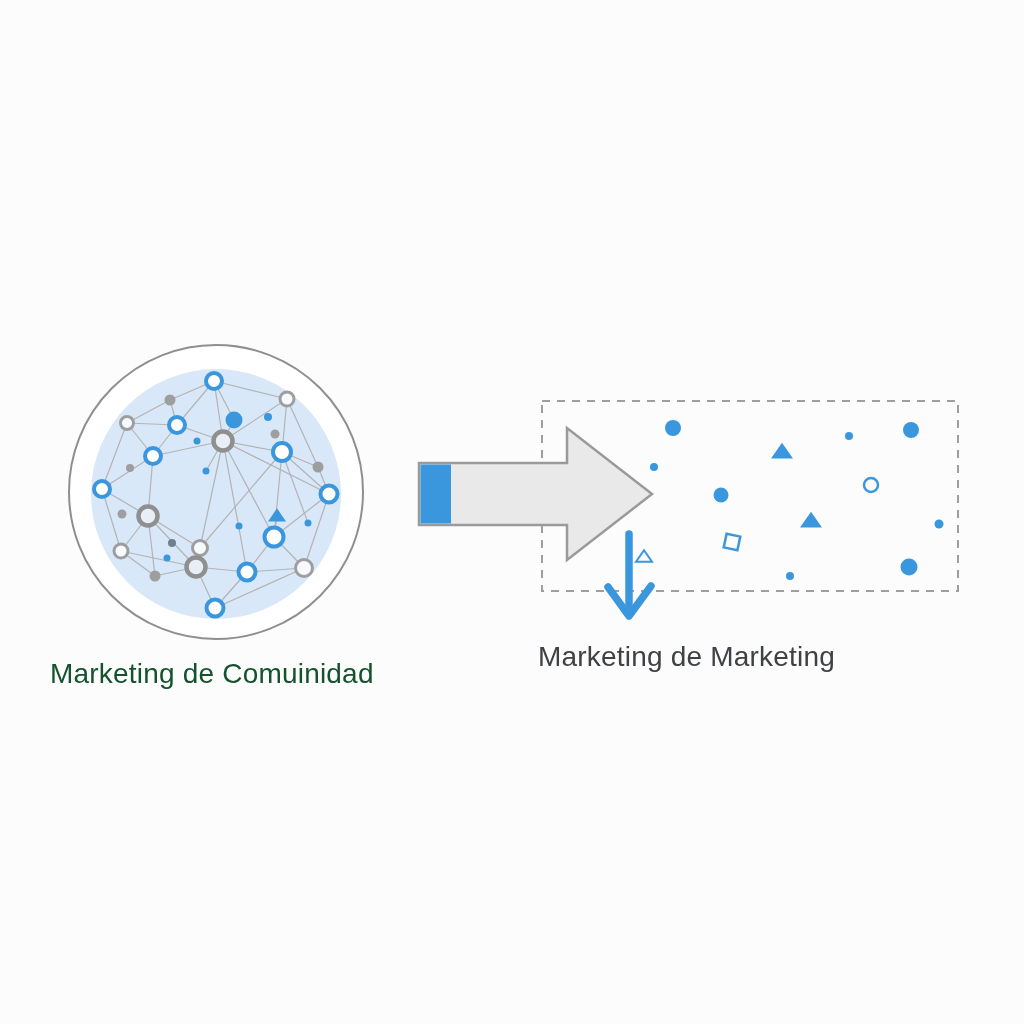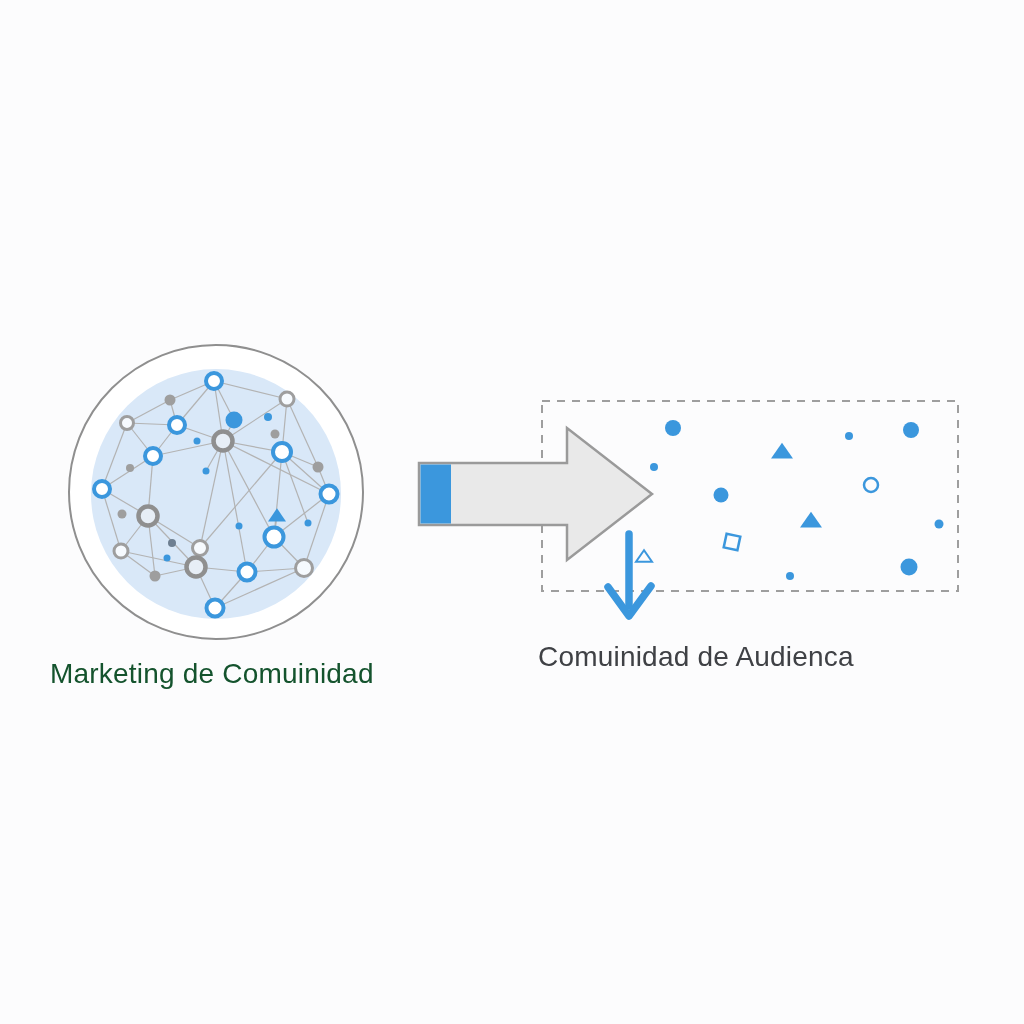--- a/index.html
+++ b/index.html
@@ -116,13 +116,13 @@
     <circle cx="939" cy="524" r="4.5" fill="#3b97dd"></circle>
     <polygon points="644,550.2 636,561.8 652,561.8" fill="none" stroke="#3b97dd" stroke-width="2"></polygon>
     <polygon points="419,463 567,463 567,428 652,494 567,560 567,525 419,525" fill="#e9e9e9" stroke="#9a9a9a" stroke-width="2.5" stroke-linejoin="miter"></polygon>
     <rect x="420.5" y="464.5" width="30.5" height="59" fill="#3b97dd"></rect>
     <line x1="629" y1="534" x2="629" y2="606" stroke="#3b97dd" stroke-width="7.5" stroke-linecap="round"></line>
     <polyline points="608,587 629,616 651,586" fill="none" stroke="#3b97dd" stroke-width="7.5" stroke-linecap="round" stroke-linejoin="round"></polyline>
   </svg>
 
 <div class="label label-left" style="color: #14532d;">Marketing de Comuinidad</div>
 
-<div class="label label-right" style="color: rgb(63, 65, 69);">Comuinidad de Audienca</div>
+<div class="label label-right" style="color: rgb(63, 65, 69);">Marketing de Marketing</div>
 
 </body></html>

